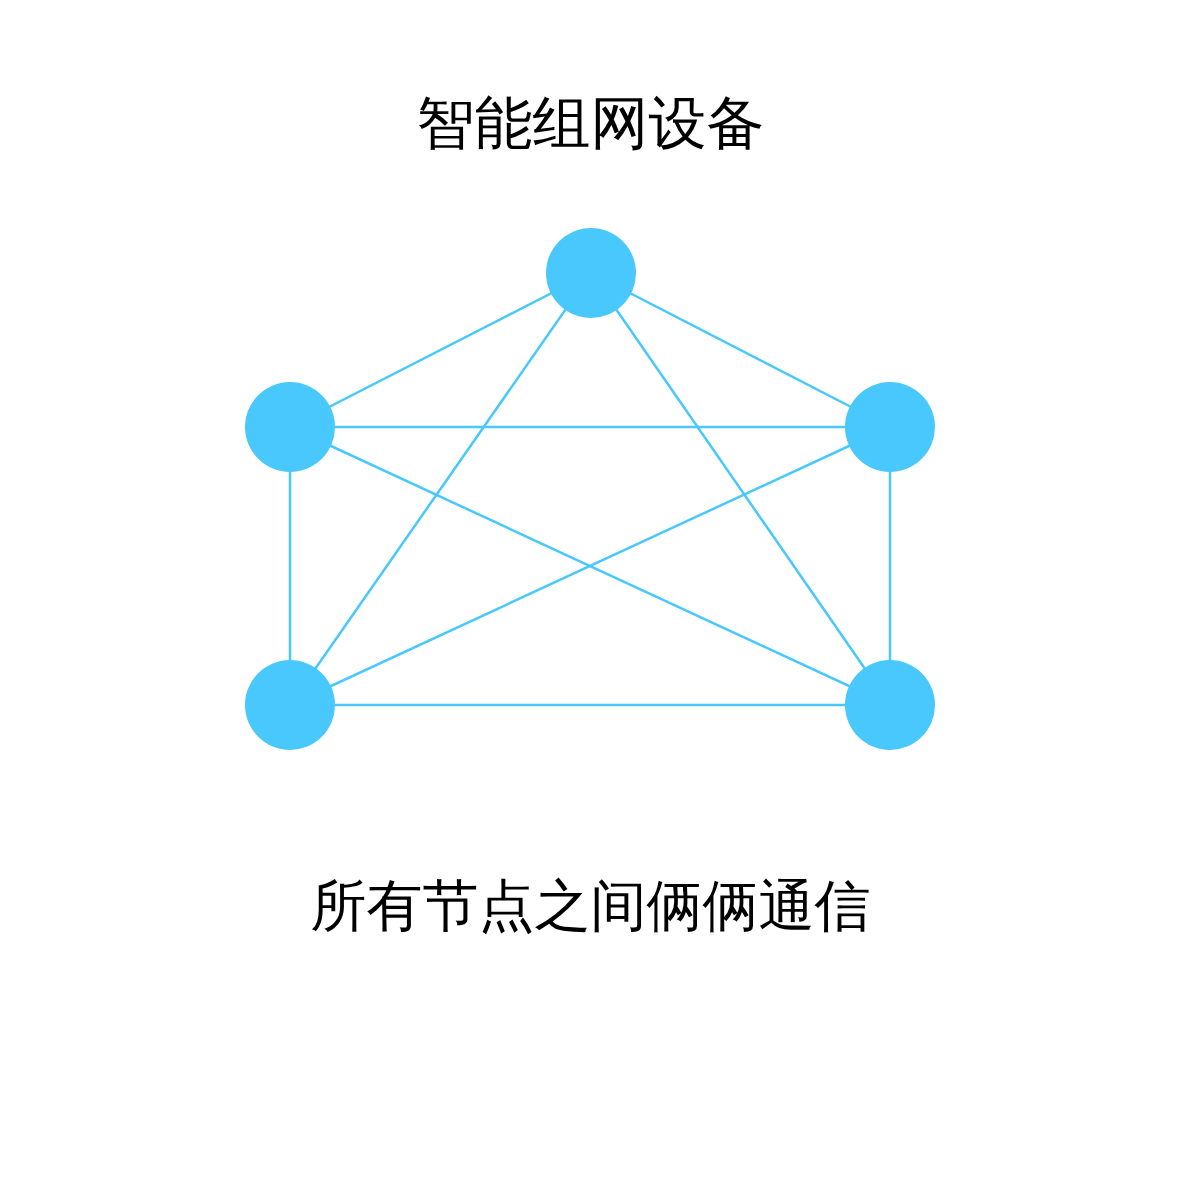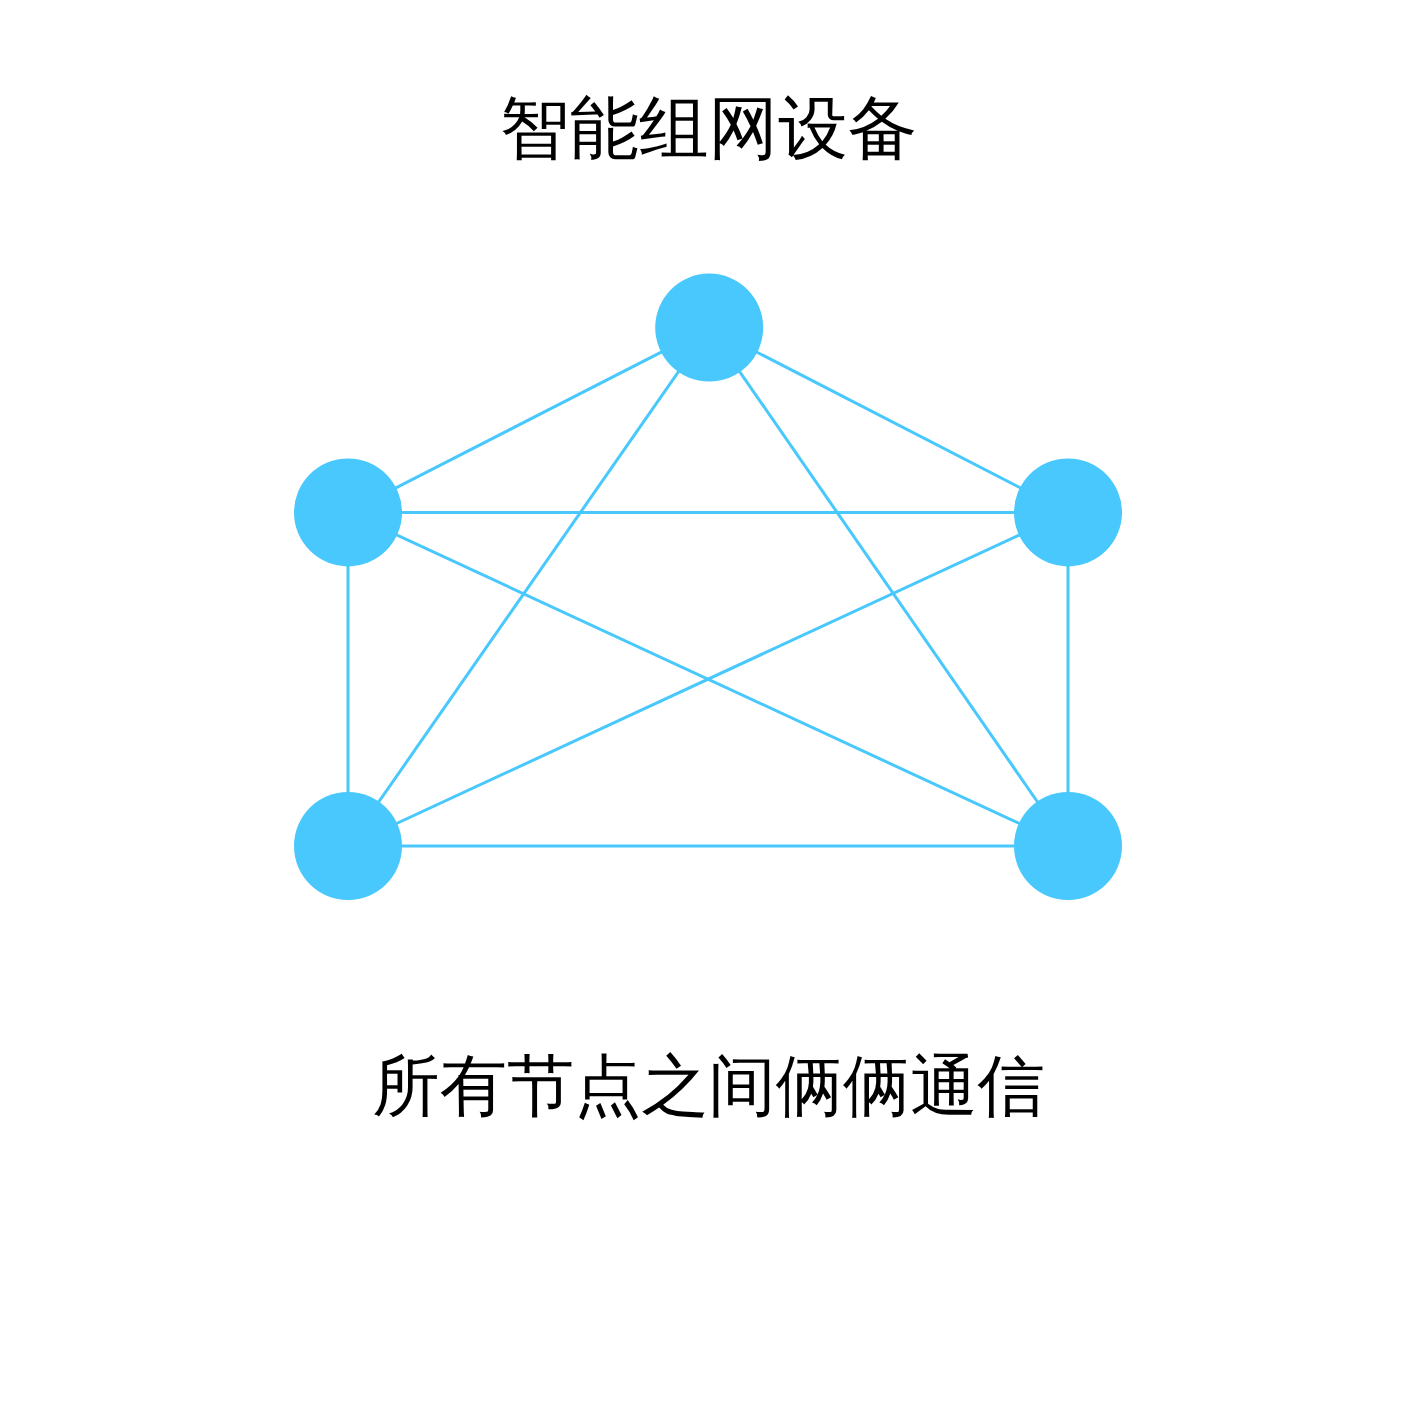--- a/index.html
+++ b/index.html
@@ -1,18 +1,18 @@
 <!DOCTYPE html>
 <html><head>
   <meta charset="utf-8">
   <style>
     html, body { margin: 0; padding: 0; background: #ffffff; }
     body { width: 1181px; height: 1181px; position: relative; overflow: hidden;
            font-family: "DejaVu Sans", "Liberation Sans", sans-serif; color: #000; }
-    .title { position: absolute; left: 0; width: 1181px; top: 72px; text-align: center;
+    .title { position: absolute; left: 0; width: 1181px; top: 88px; text-align: center;
              font-size: 58px; line-height: 70px; }
     .diagram { position: absolute; left: 0; top: 0; }
     .caption { position: absolute; left: 0; width: 1181px; top: 870px; text-align: center;
                font-size: 56px; line-height: 72px; }
     .caption div { white-space: nowrap; }
   </style>
 </head>
 <body>
 
 <div class="title">智能组网设备</div>

